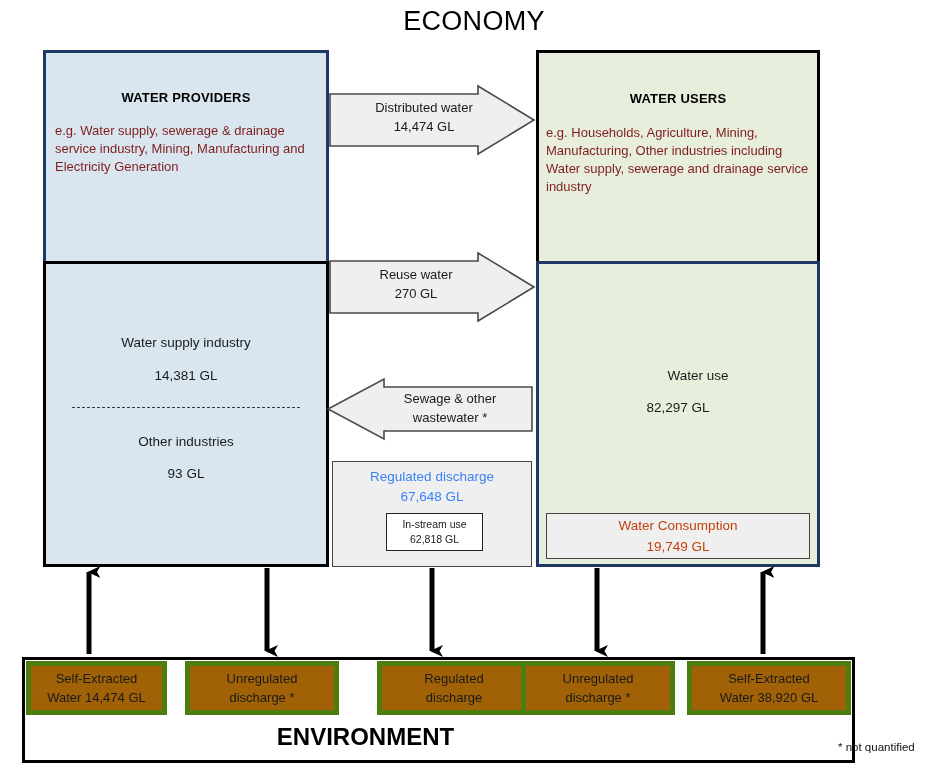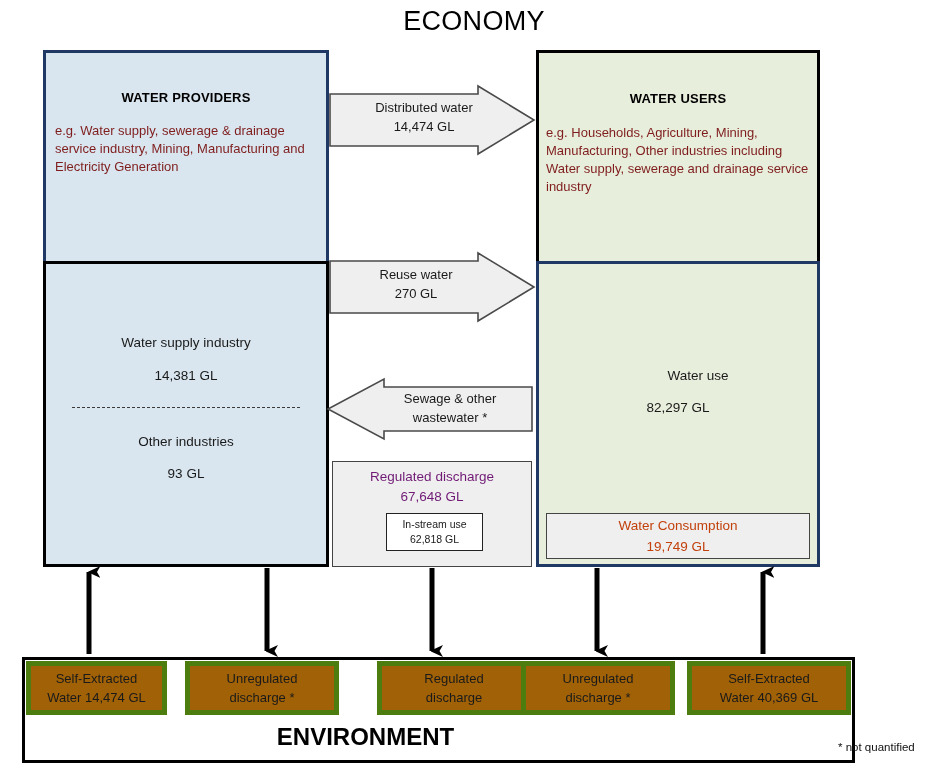--- a/index.html
+++ b/index.html
@@ -80,21 +80,21 @@
   .lbl-reuse{left:336px;top:265px;width:160px;}
   .lbl-sewage{left:372px;top:389px;width:156px;}
 
   
   .regdis-card{
     left:332px;top:461px;width:200px;height:106px;
     background:#efefef;border:1px solid #444;
   }
   .regdis-text{
     left:332px;top:467px;width:200px;
-    font-size:13.5px;color:#701a75;text-align:center;line-height:20px;
+    font-size:13.5px;color:#3b82f6;text-align:center;line-height:20px;
   }
   .instream-box{
     left:386px;top:513px;width:97px;height:38px;
     background:#ffffff;border:1px solid #222;
   }
   .instream-text{
     left:386px;top:517px;width:97px;
     font-size:10.5px;color:#1a1a1a;text-align:center;line-height:15px;
   }
 
@@ -233,20 +233,20 @@
   <div class="abs env-cell" style="left:521px;top:661px;width:154px;height:54px;">
     <span>
       <span>Unregulated</span><br>
       <span>discharge *</span>
     </span>
   </div>
 
   <div class="abs env-cell" style="left:687px;top:661px;width:164px;height:54px;">
     <span>
       <span>Self-Extracted</span><br>
-      <span>Water 40,369 GL</span>
+      <span>Water 38,920 GL</span>
     </span>
   </div>
 
   <div class="abs env-title">ENVIRONMENT</div>
   <div class="abs footnote">* not quantified</div>
 
 </div>
 
 </body></html>

